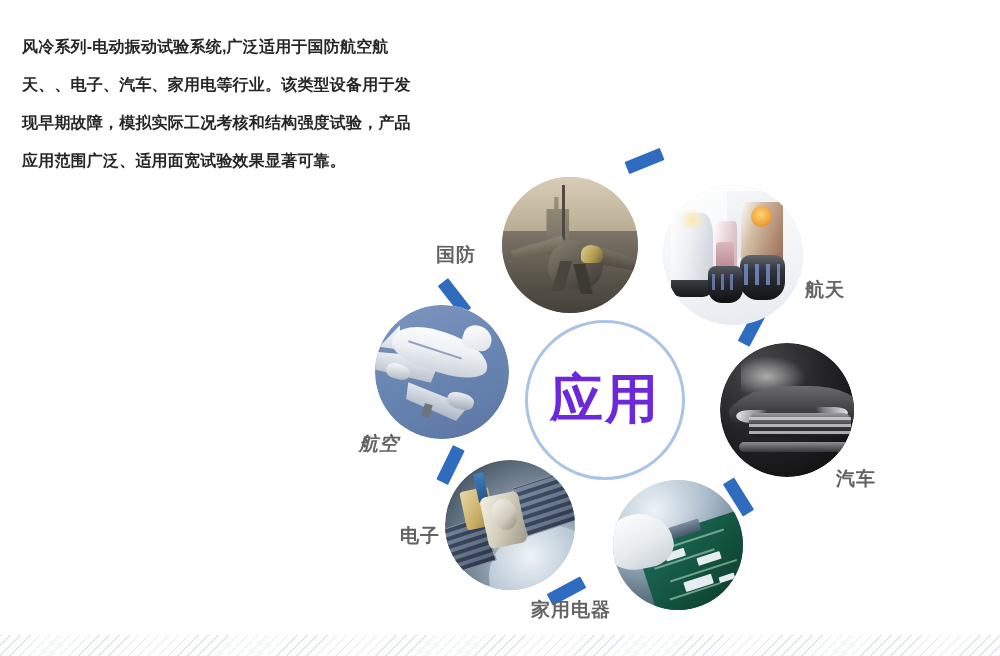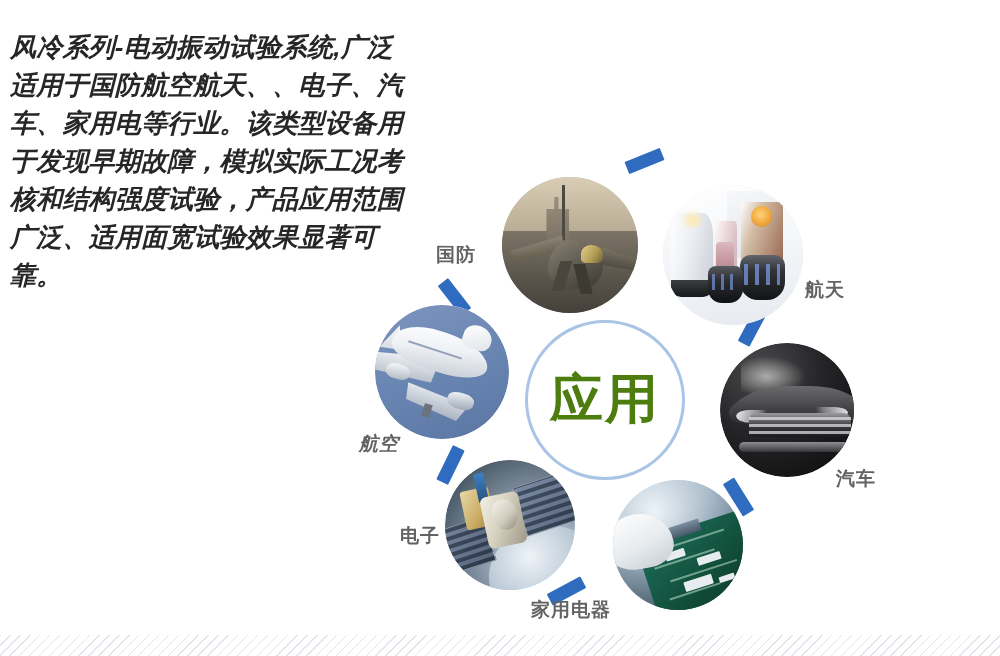--- a/index.html
+++ b/index.html
@@ -15,30 +15,29 @@
     position: relative;
     width: 1000px;
     height: 656px;
     background: #ffffff;
     overflow: hidden;
   }
 
   
   #desc {
     position: absolute;
-    left: 10px;
+    left: 22px;
     top: 28px;
     width: 400px;
-    font-size: 26px;
+    font-size: 16px;
     font-weight: bold;
     line-height: 38px;
     color: #262626;
     letter-spacing: 0.2px;
     white-space: pre-line;
-    font-style: italic;
   }
 
   
   #diagram {
     position: absolute;
     left: 360px;
     top: 160px;
     width: 560px;
     height: 470px;
   }
@@ -59,21 +58,21 @@
     position: absolute;
     left: 165px;
     top: 160px;
     width: 160px;
     height: 160px;
     display: flex;
     align-items: center;
     justify-content: center;
     font-size: 53px;
     font-weight: bold;
-    color: #4d7c0f;
+    color: #6d28d9;
     letter-spacing: 2px;
     text-align: center;
   }
 
   
   .node {
     position: absolute;
     border-radius: 50%;
     overflow: hidden;
     background: #e9edf2;

